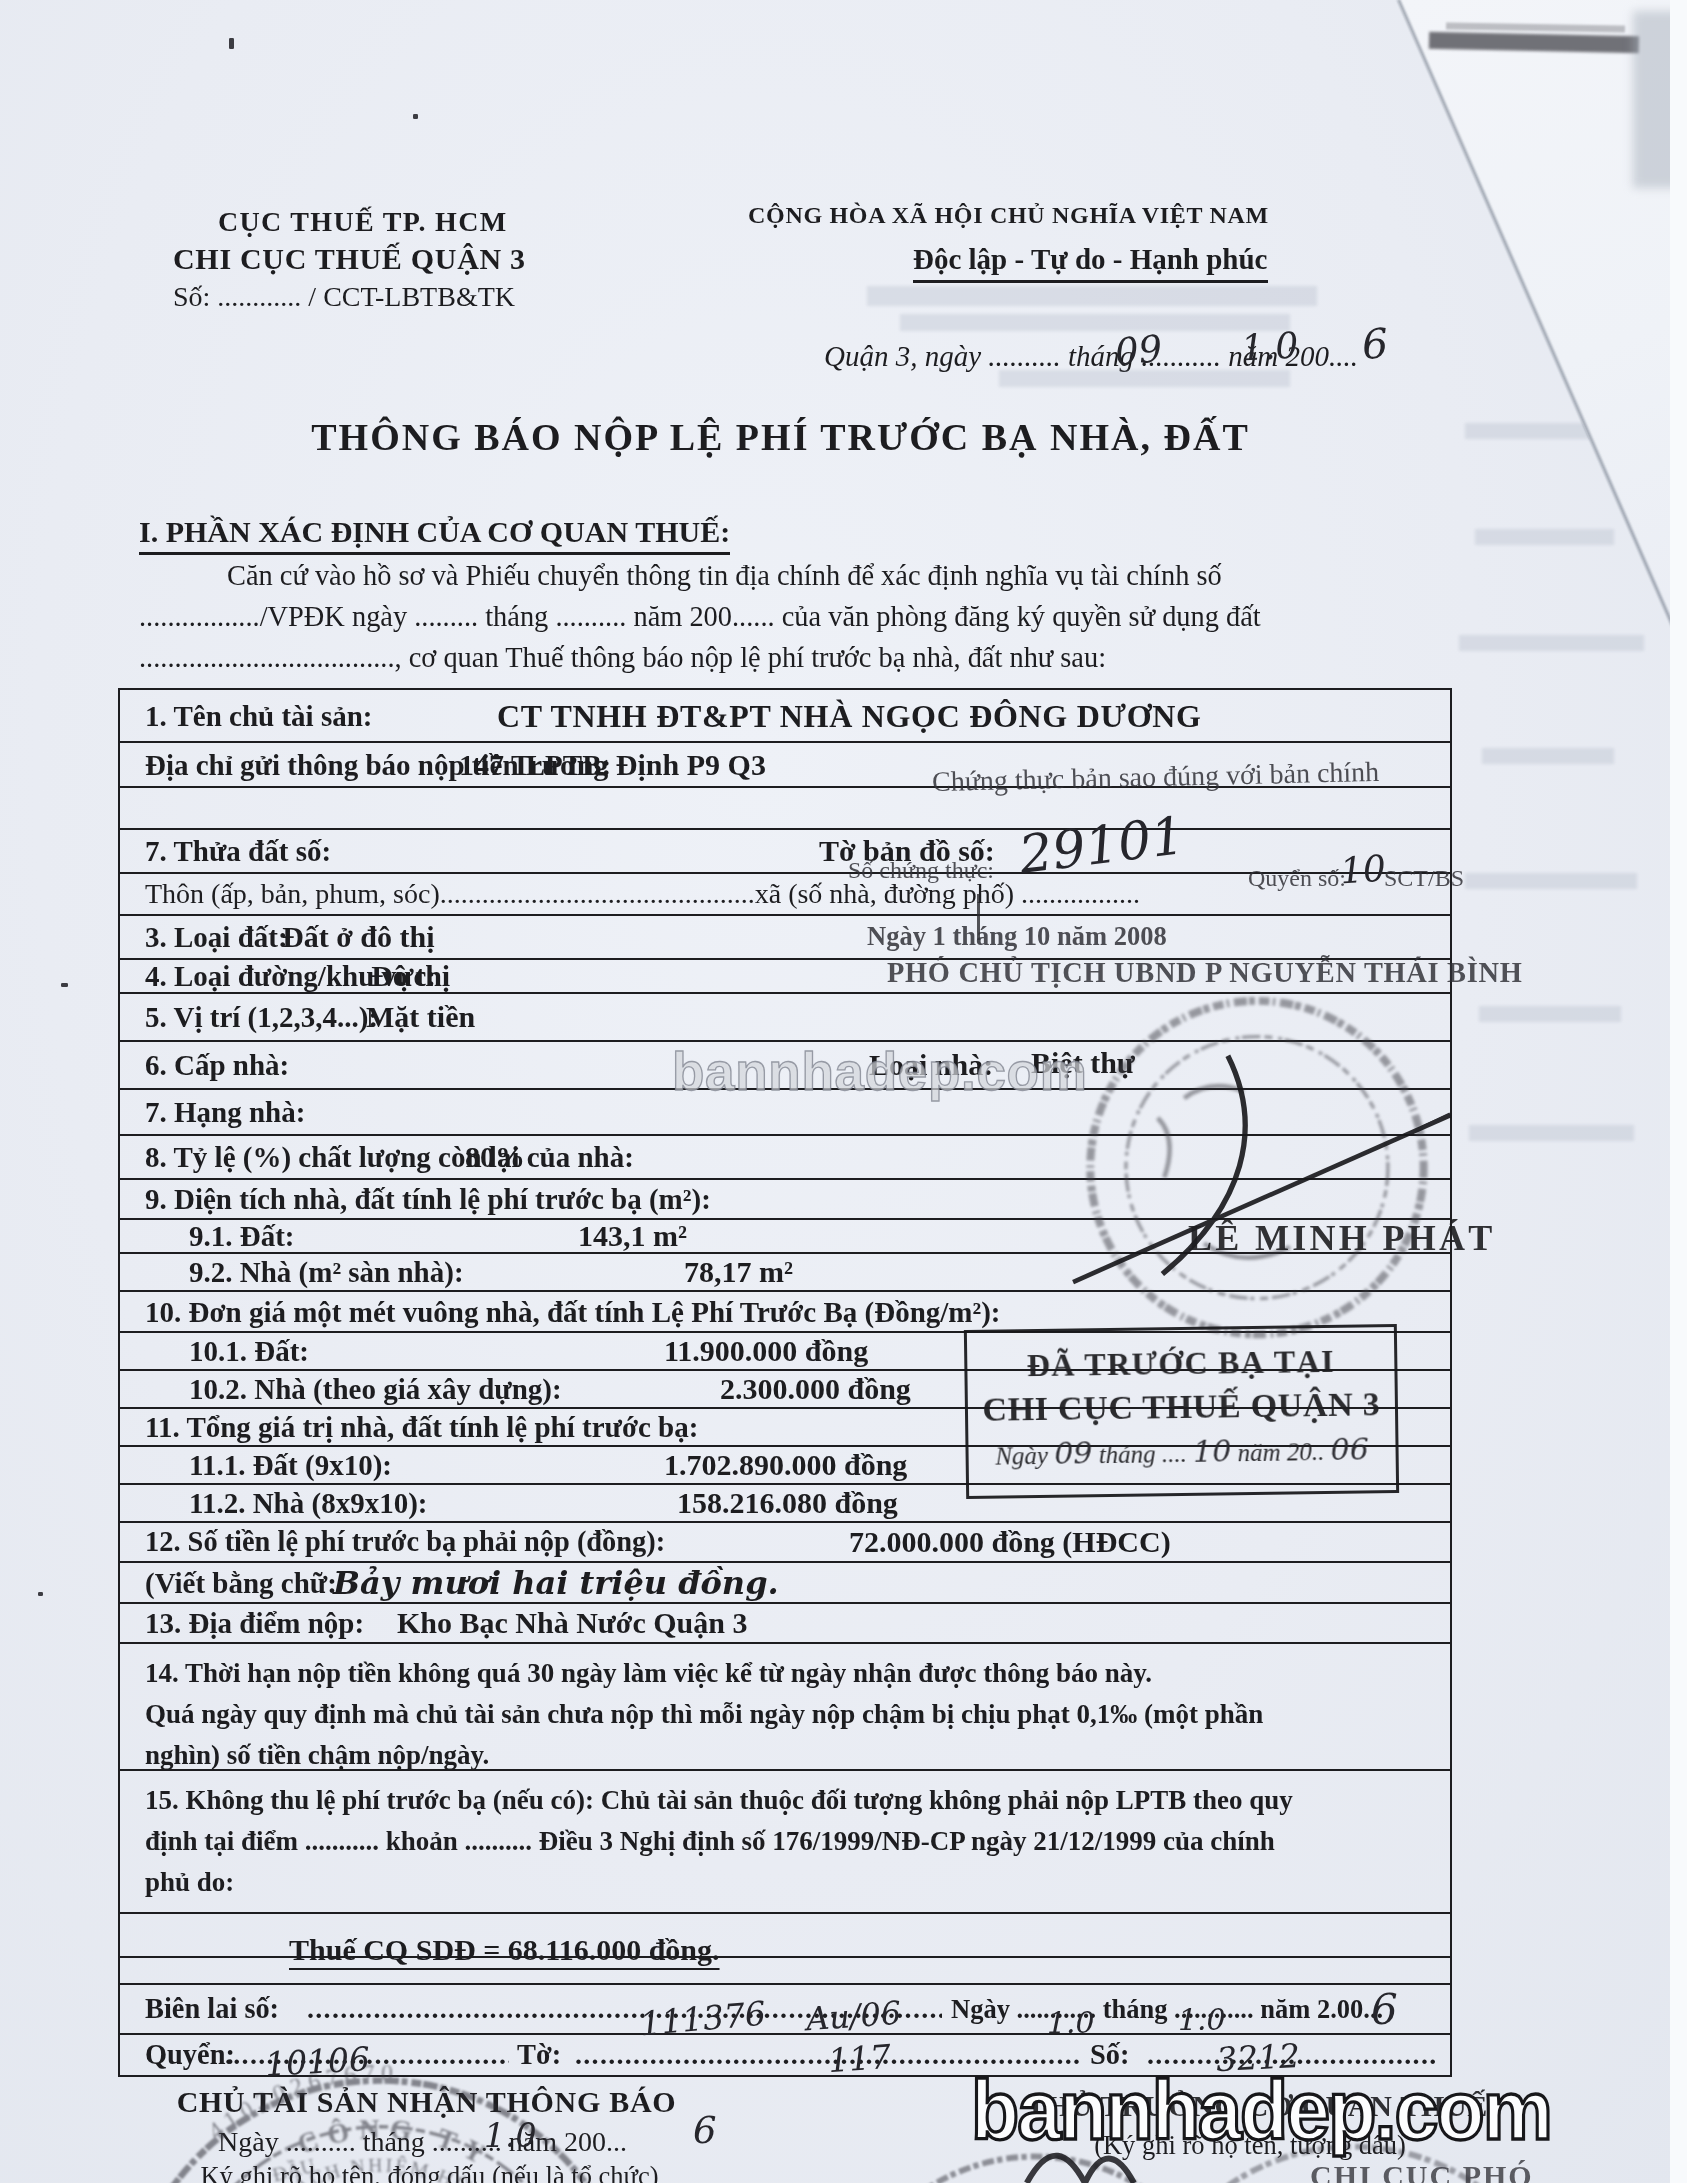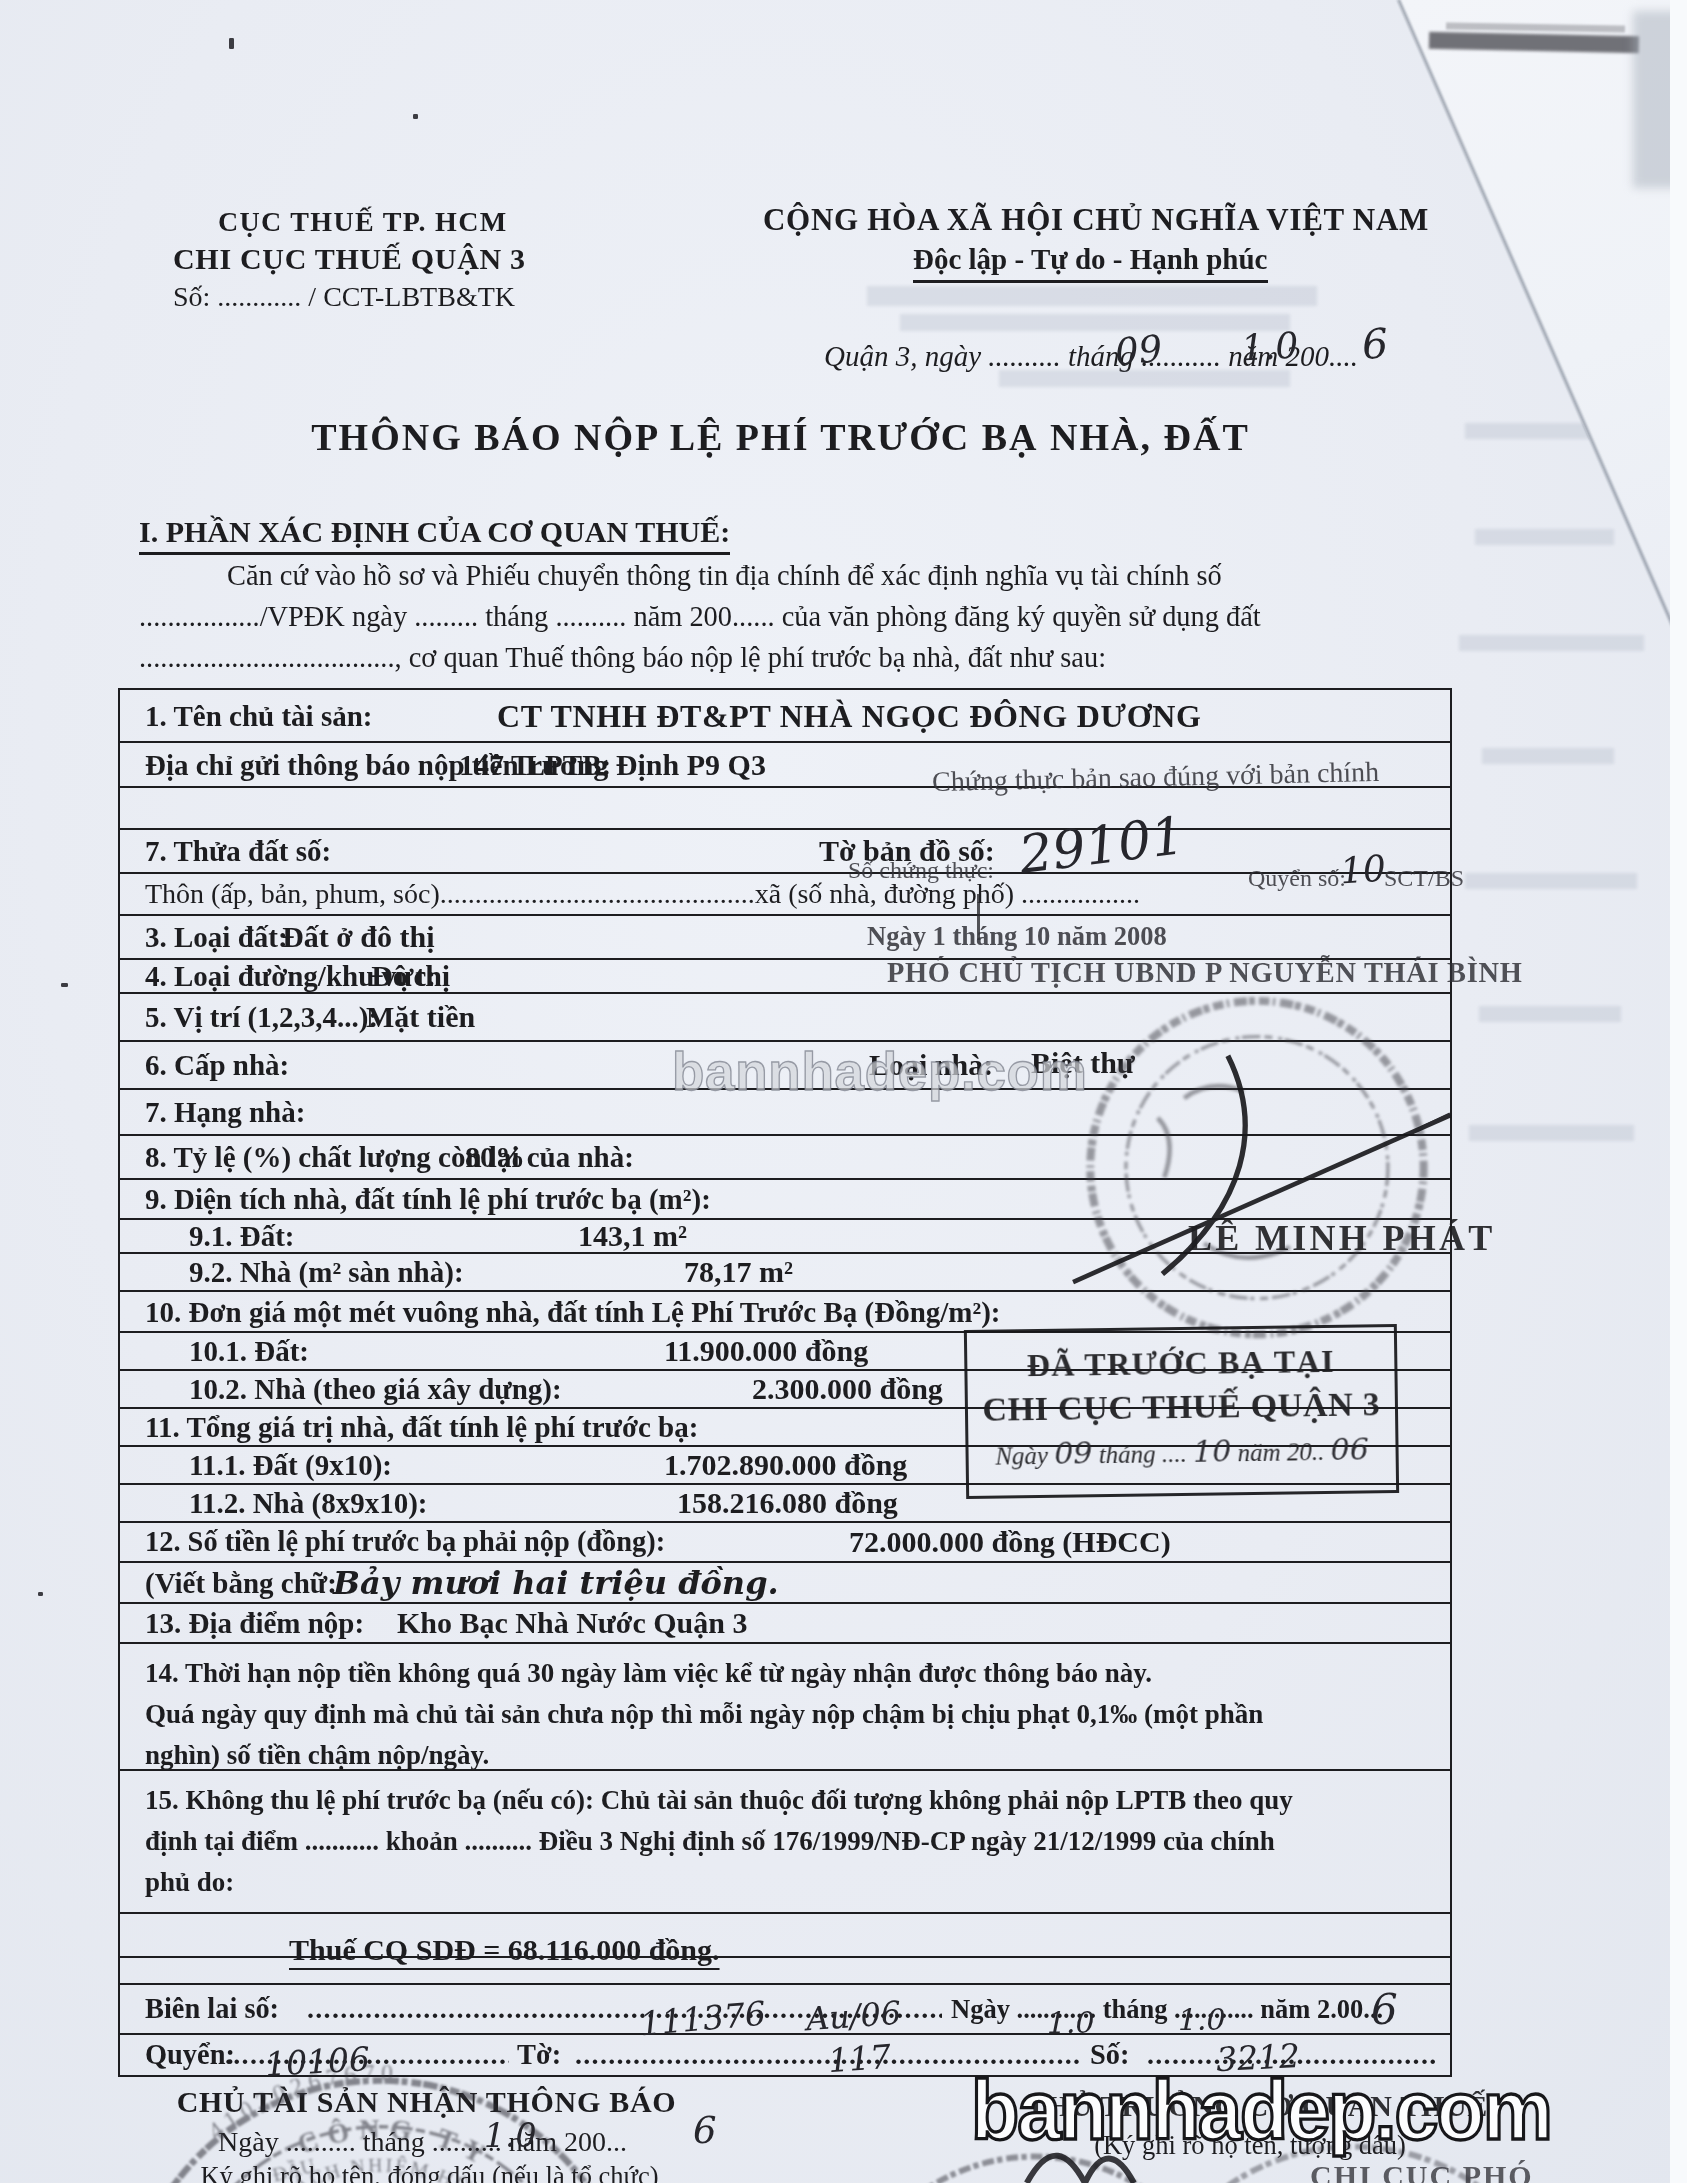--- a/index.html
+++ b/index.html
@@ -8,21 +8,21 @@
        font-family:"Liberation Serif", serif; color:var(--ink);}
   .page{position:absolute;inset:0;background:
         radial-gradient(ellipse at 45% 35%, #eef1f7 0%, var(--paper) 55%, #e3e7ef 100%);}
   .t{position:absolute;white-space:nowrap;}
   .hw{font-family:"DejaVu Serif",serif;font-style:italic;color:#26262c;}
   .stamptxt{color:#323238;opacity:.85;}
   
   .hL1{left:218px;top:206px;font-size:28px;font-weight:600;letter-spacing:1.3px;}
   .hL2{left:173px;top:242px;font-size:30px;font-weight:bold;letter-spacing:0.7px;}
   .hL3{left:173px;top:281px;font-size:28px;}
-  .hR1{left:748px;top:202px;width:681px;font-size:31px;font-weight:bold;letter-spacing:0.7px;text-align:right;}
+  .hR1{left:748px;top:202px;width:681px;font-size:24px;font-weight:bold;letter-spacing:0.7px;text-align:left;}
   .hR2{left:913px;top:243px;font-size:29px;font-weight:bold;border-bottom:3.3px solid var(--ink);padding-bottom:4px;}
   .hRd{left:824px;top:340px;font-size:29px;font-style:italic;}
   .title{left:0;top:415px;width:1561px;font-size:38px;font-weight:bold;letter-spacing:2px;text-align:center;}
   .sech{left:139px;top:515px;font-size:30px;font-weight:bold;border-bottom:3.3px solid var(--ink);padding-bottom:2.6px;}
   .p1{left:192px;top:560px;font-size:28.4px;margin-left:35px;}
   .p2{left:139px;top:601px;font-size:28.4px;}
   .p3{left:139px;top:642px;font-size:28.4px;}
   
   .tbl{position:absolute;left:118px;top:688px;width:1330px;border:2px solid var(--ink);
        border-top-width:2.6px;box-sizing:content-box;z-index:1;}
@@ -42,21 +42,21 @@
   .r3 .val{left:699px;}
   .r4 .lab{font-weight:400;font-size:28px;}
   .r5 .val{left:162px;}
   .r6 .val{left:251px;}
   .r7 .val{left:246px;}
   .r8 .val{left:749px;} .r8 .val2{position:absolute;left:911px;top:46%;transform:translateY(-50%);font-size:30px;font-weight:bold;}
   .r10 .val{left:345px;}
   .r12 .val{left:458px;}
   .r13 .val{left:564px;}
   .r15 .val{left:544px;}
-  .r16 .val{left:632px;}
+  .r16 .val{left:600px;}
   .r18 .val{left:544px;}
   .r19 .val{left:557px;}
   .r20 .lab{font-size:28.4px;} .r20 .val{left:729px;font-size:30px;}
   .r21 .lab{font-weight:600;} .r21 .val{left:213px;font-family:"DejaVu Serif",serif;font-style:italic;font-size:32px;}
   .r22 .lab{font-size:29px;} .r22 .val{left:277px;}
   .r23,.r24{padding:9.3px 17px 0 25px;font-size:27px;font-weight:bold;line-height:41px;white-space:normal;}
   .r23 div,.r24 div{white-space:nowrap;}
   .strike{position:absolute;left:0;right:0;top:42px;height:2px;background:var(--ink);}
   .cqsdd{position:absolute;left:169px;top:18.5px;font-size:30px;font-weight:bold;
          text-decoration:underline;text-underline-offset:8px;text-decoration-thickness:2px;}

